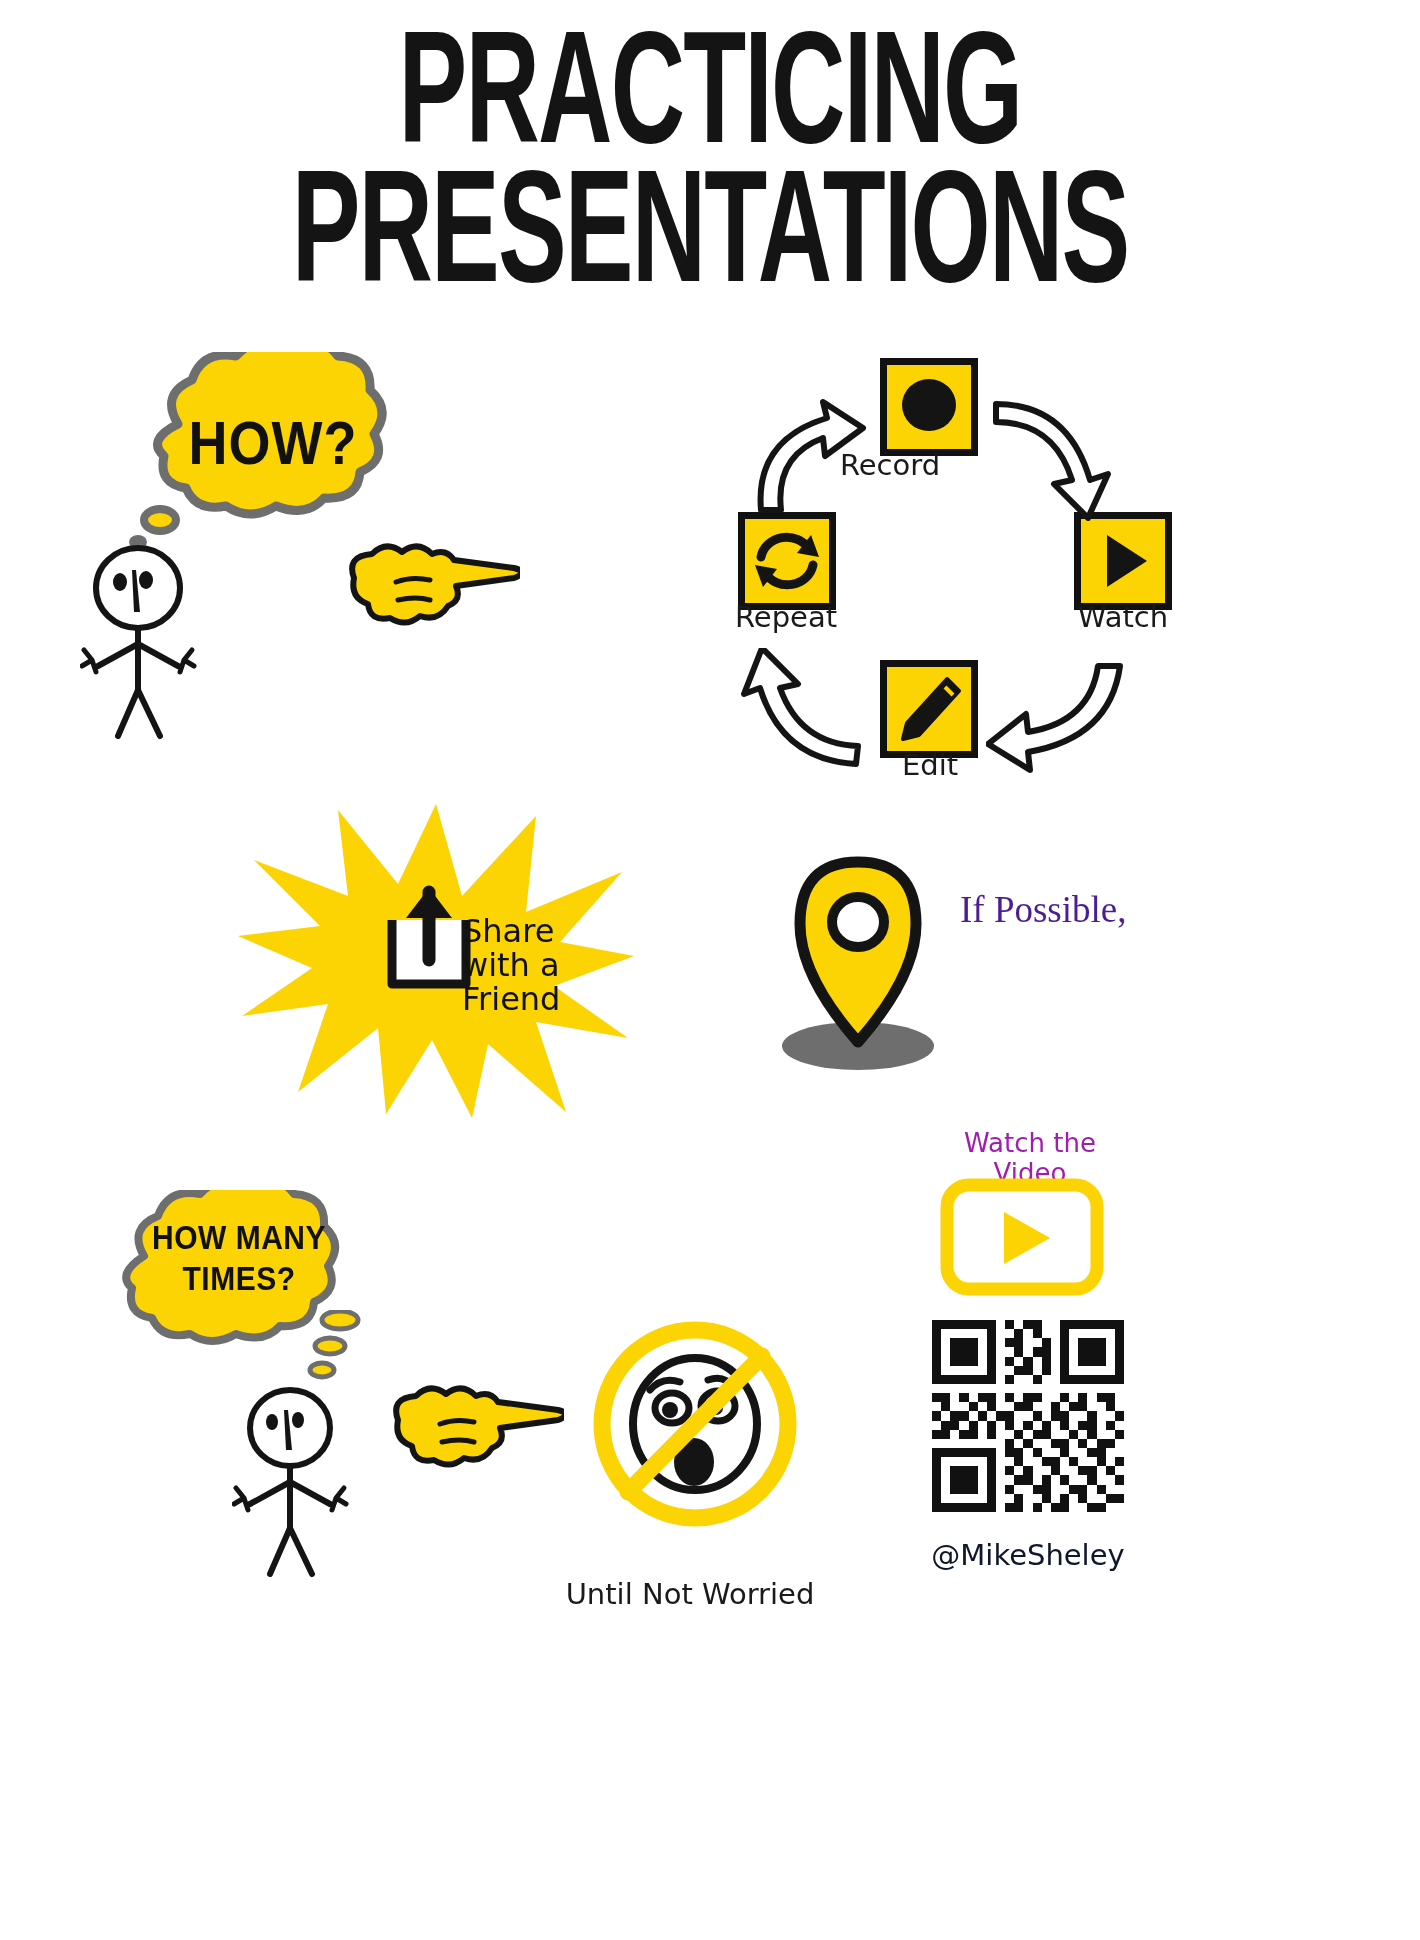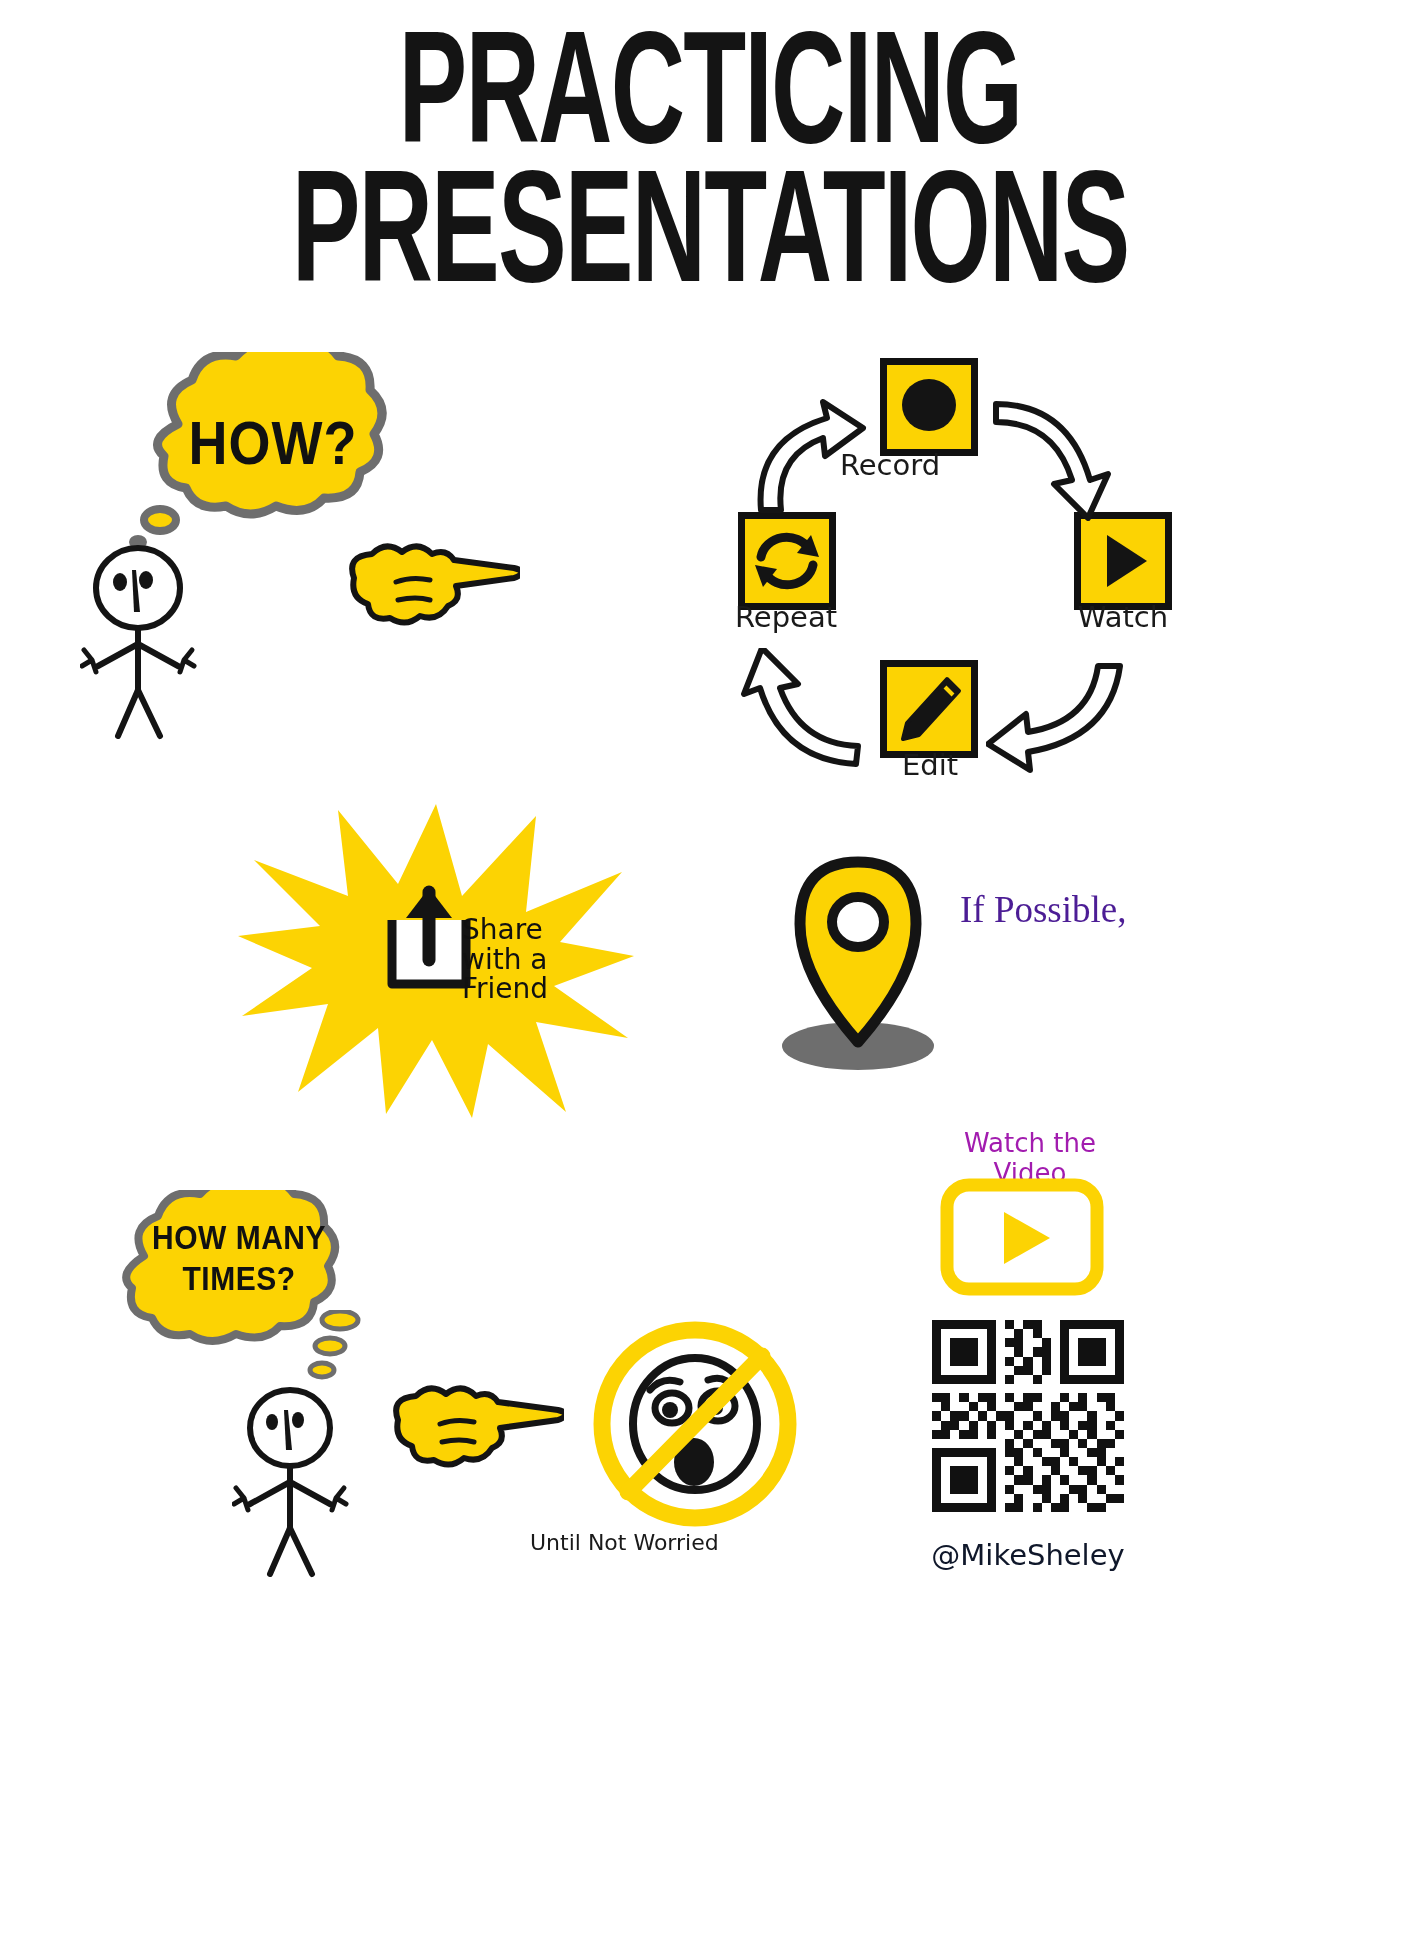--- a/index.html
+++ b/index.html
@@ -41,43 +41,43 @@
   }
   .tile-label{
     position:absolute;width:180px;text-align:center;
     font-size:29px;color:#1a1a1a;
     font-family:"DejaVu Sans", sans-serif;
   }
 
   
   .share-text{
     position:absolute;left:462px;top:915px;width:130px;
-    font-size:28px;line-height:1.06;color:#111;
+    font-size:32px;line-height:1.06;color:#111;
     font-family:"DejaVu Sans", sans-serif;
   }
 
   
   .pin-text{
     position:absolute;left:960px;top:888px;width:300px;
     font-size:37px;line-height:1.18;color:#4c1d95;
     font-family:Liberation Serif, serif;
   }
 
   
   .watch-video-label{
     position:absolute;left:930px;top:1128px;width:200px;text-align:center;
     font-size:26px;color:#a21caf;font-family:"DejaVu Sans", sans-serif;
   }
   .handle-label{
     position:absolute;left:928px;top:1538px;width:200px;text-align:center;
     font-size:29px;color:#0f172a;font-family:"DejaVu Sans", sans-serif;
   }
   .until-label{
-    position:absolute;left:530px;top:1530px;width:320px;
-    font-size:22px;color:#1a1a1a;font-family:"DejaVu Sans", sans-serif;
+    position:absolute;left:530px;top:1577px;width:320px;text-align:center;
+    font-size:29px;color:#1a1a1a;font-family:"DejaVu Sans", sans-serif;
   }
   svg{display:block;}
   .abs{position:absolute;}
 </style>
 </head>
 <body>
 
 <div class="sheet">
 
   <div class="title-wrap">

